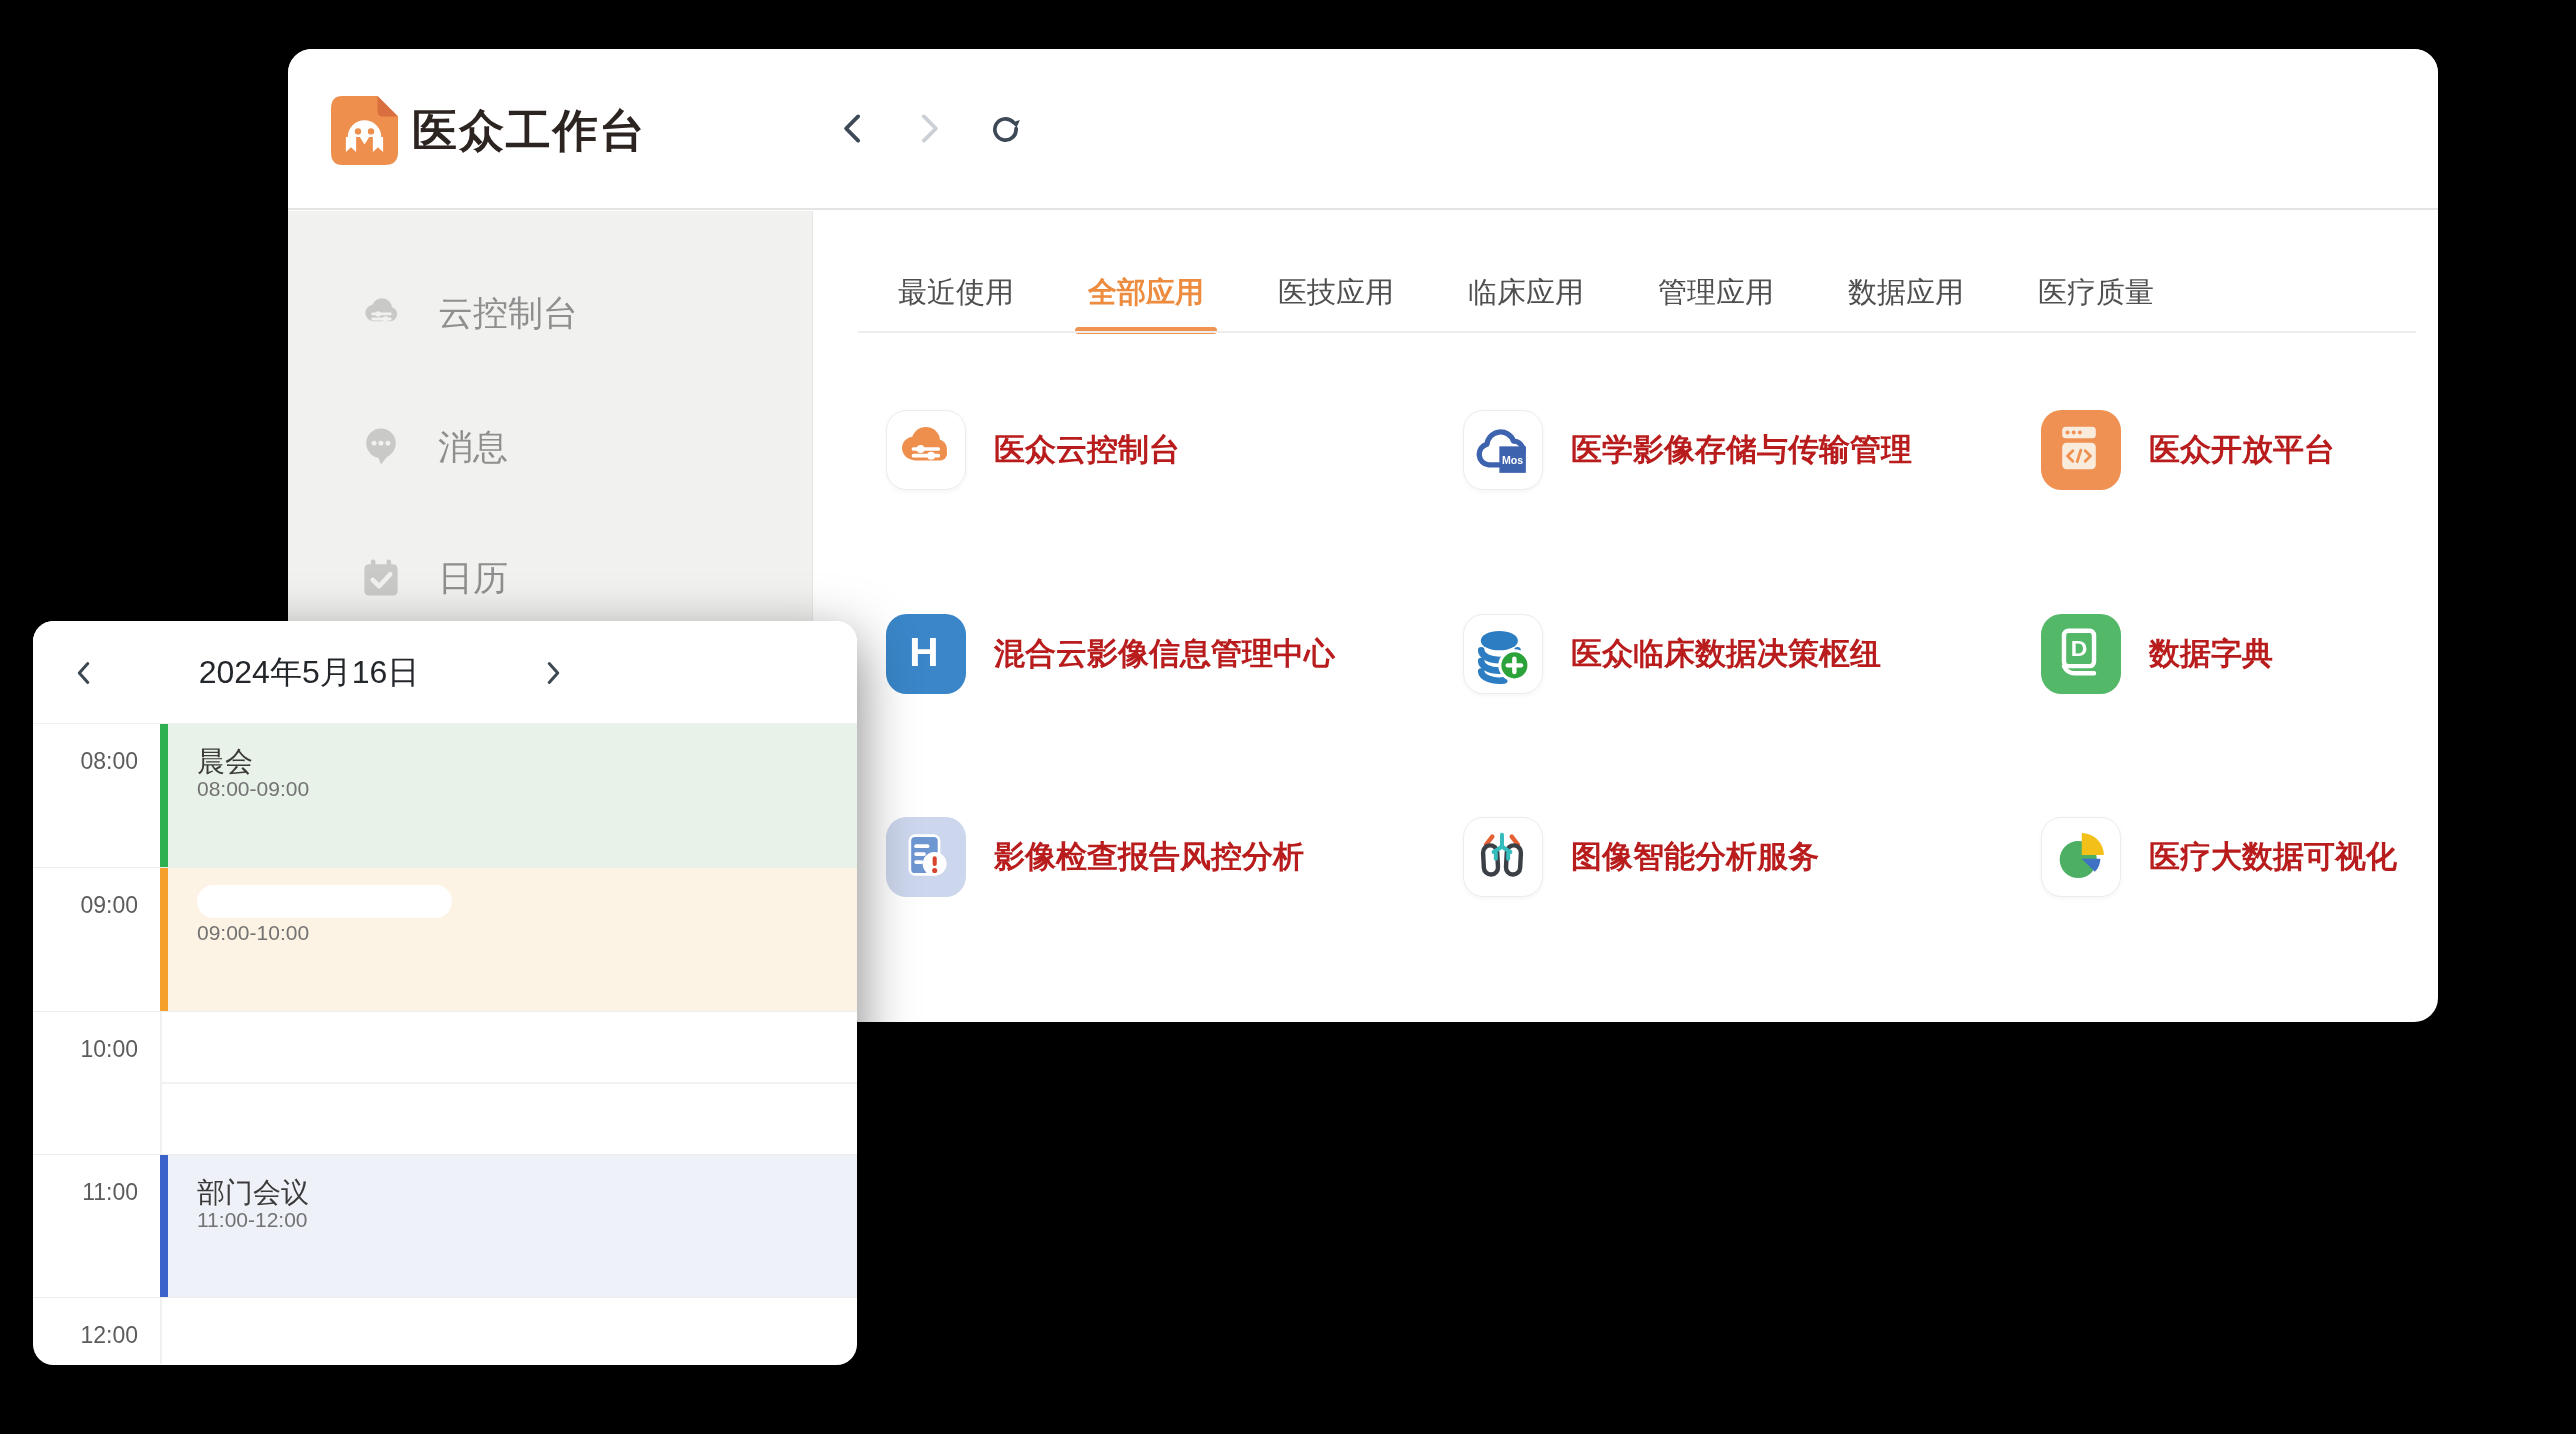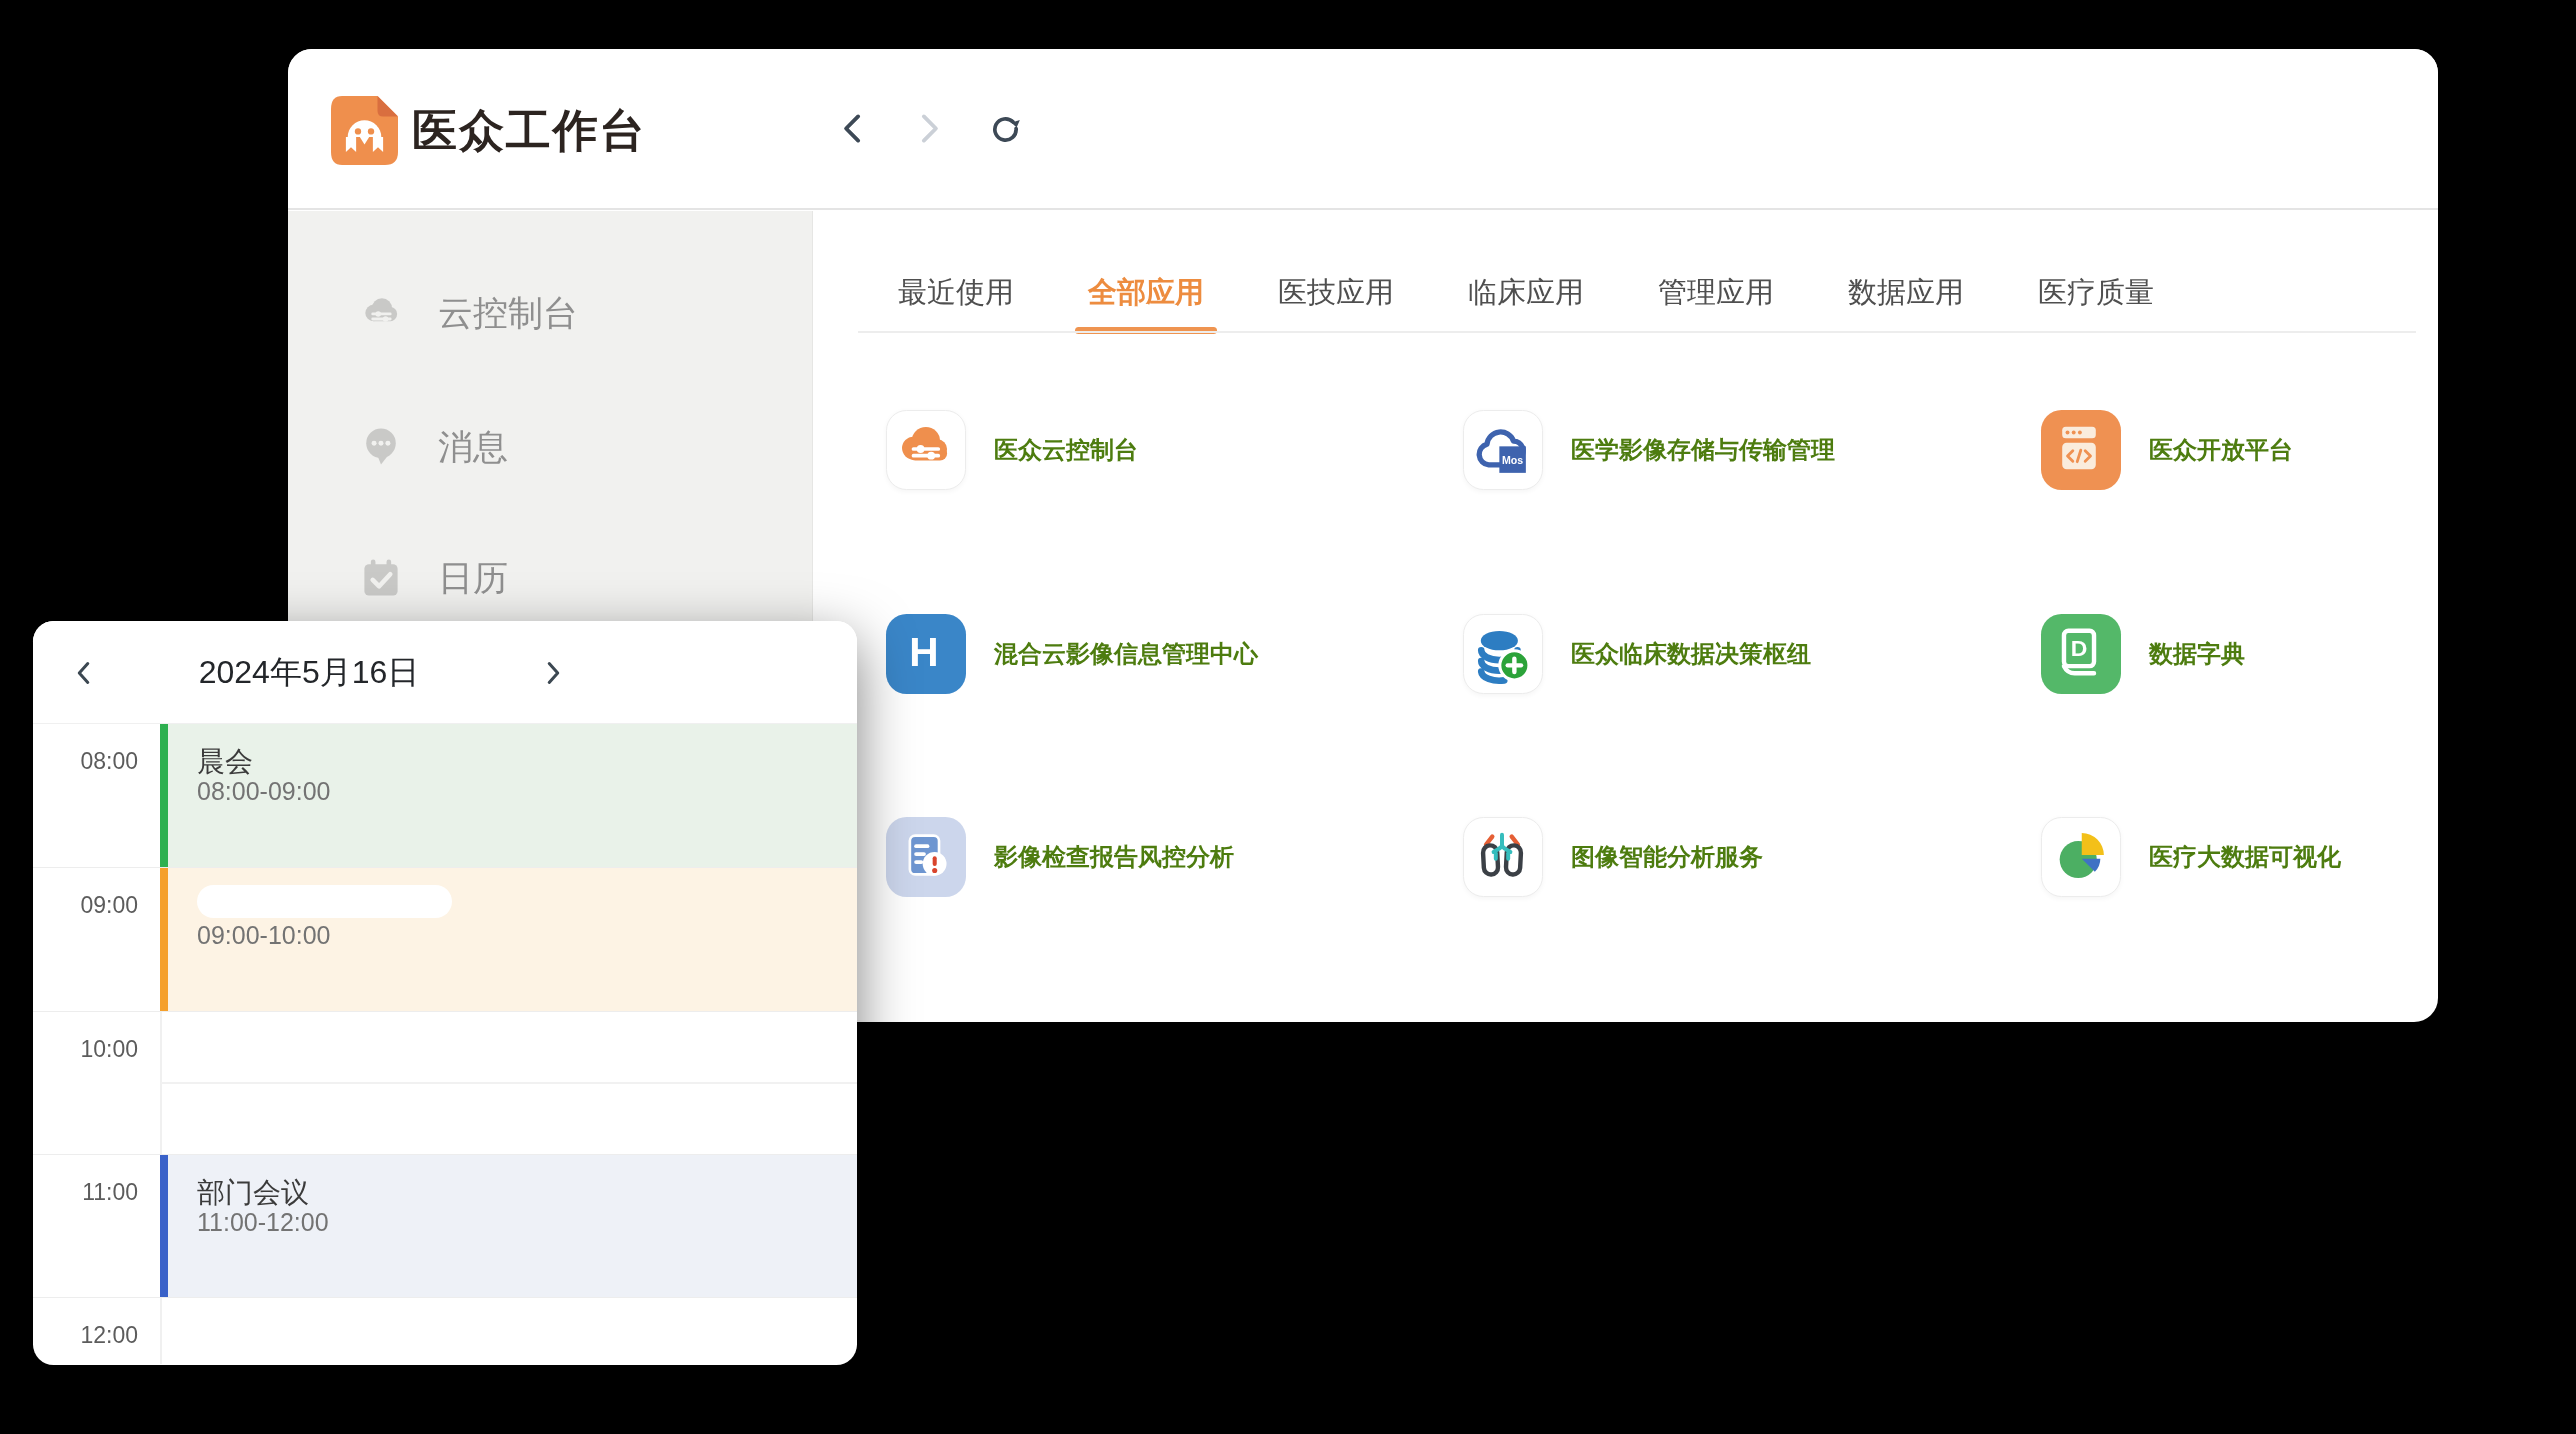--- a/index.html
+++ b/index.html
@@ -31,41 +31,41 @@
   .tab.active{color:#ed8c3f;font-weight:700;}
   .tab.active::after{content:'';position:absolute;left:-13px;right:-13px;top:55px;height:6.5px;
                      border-radius:3.7px;background:#ef9450;}
   .tabs-divider{position:absolute;left:570px;top:282px;width:1558px;height:1.9px;background:#ededed;}
 
   
   .app-cell{position:absolute;width:558px;height:80px;cursor:pointer;}
   .tile{position:absolute;left:0;top:0;width:80px;height:80px;border-radius:20.5px;box-sizing:border-box;}
   .tile.bordered{background:#fff;border:1.9px solid #ececec;box-shadow:0 1.9px 5.6px rgba(0,0,0,0.04);}
   .app-label{position:absolute;left:108px;top:0;height:80px;line-height:80px;
-             font-size:24px;font-weight:600;color:#4d7c0f;white-space:nowrap;}
+             font-size:31px;font-weight:600;color:#b91c1c;white-space:nowrap;}
 
   
   .calendar{position:absolute;left:33px;top:621px;width:824px;height:744px;background:#fff;
             border-radius:20.5px;overflow:hidden;box-shadow:0 18.6px 56px rgba(0,0,0,0.5);}
   .cal-header{position:absolute;left:0;top:0;width:100%;height:103px;border-bottom:1.9px solid #f0f0f0;
               box-sizing:border-box;background:#fff;}
   .cal-title{position:absolute;left:112px;top:0;width:328px;height:103px;line-height:103px;
              text-align:center;font-size:32px;font-weight:500;color:#23262a;white-space:nowrap;}
   .cal-chevron{position:absolute;top:35px;width:34px;height:34px;cursor:pointer;}
   .cal-prev{left:34px;} .cal-next{left:503px;}
   .cal-body{position:absolute;left:0;top:103px;width:100%;height:640px;}
   .cal-row{position:absolute;left:0;width:100%;height:143px;border-top:1.9px solid #ededed;box-sizing:border-box;}
   .cal-time{position:absolute;left:0;top:24px;width:105px;text-align:right;
             font-size:23px;color:#5c5c5c;}
   .gutter-line{position:absolute;left:127px;top:0;bottom:0;width:1.9px;background:#f0f0f0;}
   .half-line{position:absolute;left:128px;right:0;top:70px;height:1.9px;background:#f1f1f1;}
   .event{position:absolute;left:127px;right:0;top:0;height:143px;box-sizing:border-box;
          border-left:8.4px solid;padding:0 0 0 20.5px;cursor:pointer;}
   .event .ev-title{position:absolute;left:29px;top:18.6px;font-size:28px;font-weight:500;color:#3b3b3b;white-space:nowrap;}
-  .event .ev-time{position:absolute;left:29px;top:53px;font-size:25px;color:#737373;white-space:nowrap;}
+  .event .ev-time{position:absolute;left:29px;top:53px;font-size:21px;color:#737373;white-space:nowrap;}
   .event.green{border-color:#2eb050;background:#e9f2e9;}
   .event.orange{border-color:#f5a02c;background:#fdf3e4;}
   .event.blue{border-color:#3a62c9;background:#eef1f7;}
   .mask-pill{position:absolute;left:29px;top:17px;width:255px;height:33px;border-radius:17px;background:#fff;}
 
   svg{display:block;}
 </style>
 </head>
 <body>
 

